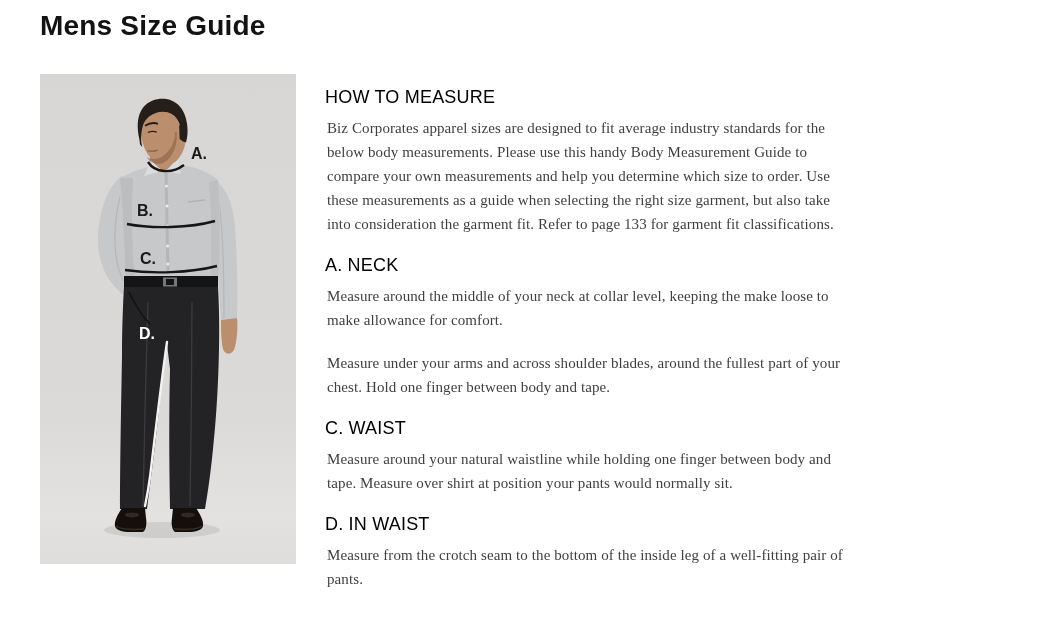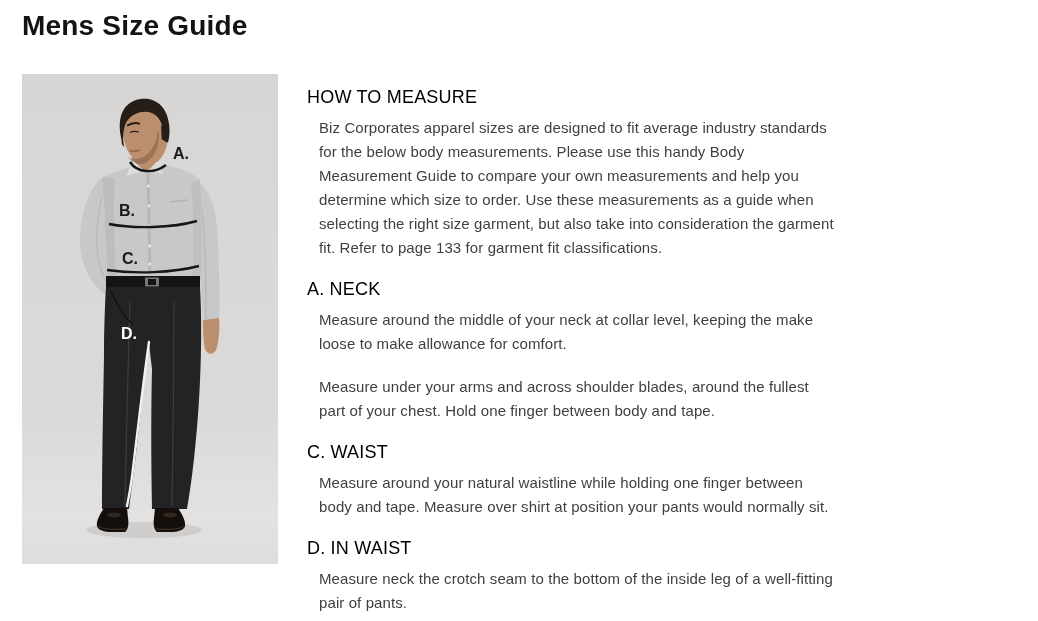--- a/index.html
+++ b/index.html
@@ -3,36 +3,36 @@
 <meta charset="utf-8">
 <style>
   * { box-sizing: border-box; }
   html, body {
     margin: 0; padding: 0;
     width: 1038px; height: 621px;
     background: #ffffff;
     font-family: "Liberation Sans", "DejaVu Sans", sans-serif;
     overflow: hidden;
   }
-  .page { padding: 9px 0 0 22px; width: 848px; }
+  .page { padding: 9px 0 0 40px; width: 848px; }
   h1.page-title {
     margin: 0; font-size: 28px; line-height: 33px;
     font-weight: 700; letter-spacing: 0.2px; color: #131313;
   }
   .layout { display: flex; gap: 29px; margin-top: 32px; align-items: flex-start; }
   .figure-wrap { width: 256px; height: 490px; flex: 0 0 256px; }
   .figure-wrap svg { display: block; width: 256px; height: 490px; }
   .content { width: 645px; padding-top: 13px; }
   .content h2 {
     margin: 0 0 9px; font-size: 18px; line-height: 20px;
     font-weight: 400; letter-spacing: 0.2px; color: #000000;
   }
   .content p {
-    margin: 0 12px 19px; font-size: 15px; line-height: 24px;
-    color: #3f3f3f; letter-spacing: 0.1px;
+    margin: 0 2px 19px; font-size: 15px; line-height: 24px;
+    color: #3f3f3f; letter-spacing: 0.1px; font-family: Liberation Serif, serif;
   }
   .content section:last-child p { margin-bottom: 0; }
   .fig-label { font-family: "Liberation Sans", "DejaVu Sans", sans-serif; font-size: 16px; font-weight: 700; }
 </style>
 </head>
 <body>
 
 <div class="page">
 
   <h1 class="page-title">Mens Size Guide</h1>
@@ -145,18 +145,18 @@
         <p>Measure under your arms and across shoulder blades, around the fullest part of your chest. Hold one finger between body and tape.</p>
       </section>
 
       <section>
         <h2>C. WAIST</h2>
         <p>Measure around your natural waistline while holding one finger between body and tape. Measure over shirt at position your pants would normally sit.</p>
       </section>
 
       <section>
         <h2>D. IN WAIST</h2>
-        <p>Measure neck the crotch seam to the bottom of the inside leg of a well-fitting pair of pants.</p>
+        <p>Measure from the crotch seam to the bottom of the inside leg of a well-fitting pair of pants.</p>
       </section>
 
     </div>
   </div>
 </div>
 
 </body></html>

